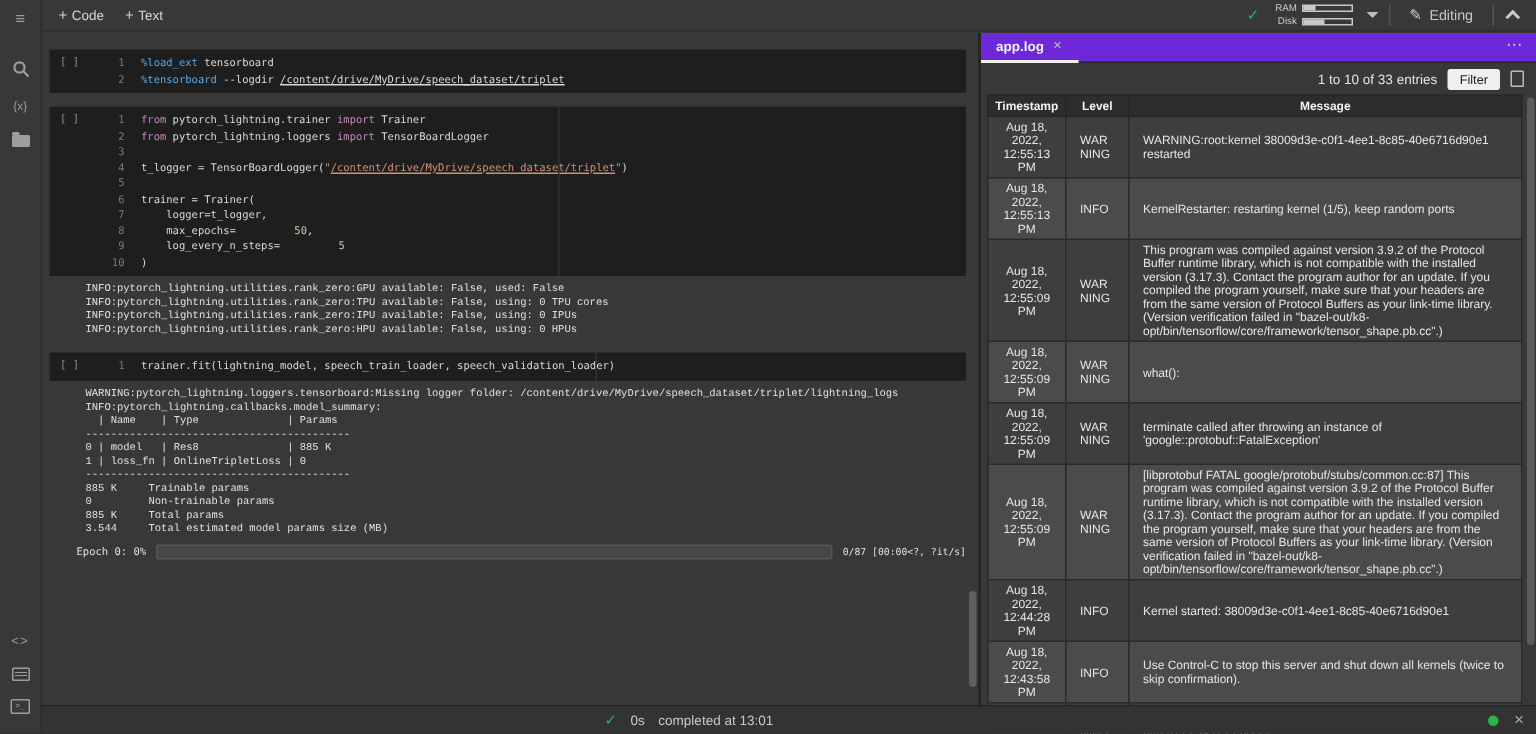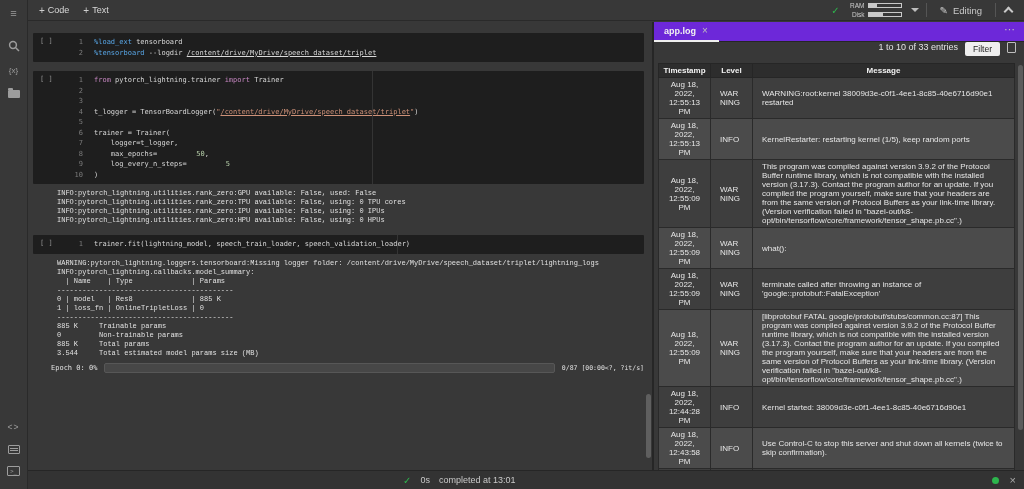--- a/index.html
+++ b/index.html
@@ -73,21 +73,21 @@
   .progress-fill { height:100%; background:#6fa8dc; }
   .progress-right { font-family:"DejaVu Sans Mono", monospace; font-size:6.5px; color:#e0e0e0; flex:none; }
   .vscroll-left { position:absolute; right:1px; top:372px; width:5px; height:64px; background:#5f5f5f; border-radius:3px; cursor:pointer;}
   
   .right-panel { position:absolute; left:652px; right:0; top:22px; bottom:19px; background:#383838; border-left:2px solid #262626; }
   .tabbar { height:20px; display:flex; align-items:center; border-bottom:1px solid #262626; position:relative; background:#6d28d9;}
   .tab { display:inline-flex; align-items:center; gap:6px; height:20px; padding:0 11px 0 10px; border-bottom:2px solid #f0f0f0; cursor:pointer;}
   .tab-label { font-size:9px; font-weight:bold; color:#f0f0f0; }
   .tab-close { color:#bdbdbd; font-size:10px; line-height:10px; cursor:pointer; }
   .tab-overflow { position:absolute; right:8px; top:1px; color:#bdbdbd; font-size:11px; letter-spacing:1px; cursor:pointer;}
-  .log-toolbar { height:21px; display:flex; align-items:flex-start; justify-content:flex-end; gap:7px; padding-right:8px; }
+  .log-toolbar { height:21px; display:flex; align-items:center; justify-content:flex-end; gap:7px; padding-right:8px; }
   .entries-summary { font-size:9px; color:#e3e3e3; }
   .filter-btn { background:#efefef; color:#222; font-size:8.5px; font-weight:normal; border:none; border-radius:2px; padding:2px 8px; font-family:inherit; cursor:pointer;}
   .copy-icon { width:9px; height:11px; border:1px solid #bdbdbd; border-radius:1px; position:relative; background:#383838; cursor:pointer;}
   .copy-icon::before { content:""; position:absolute; left:2px; top:-3px; width:9px; height:11px; border:1px solid #bdbdbd; border-radius:1px; z-index:-1;}
   .log-table { border-collapse:collapse; margin:0 0 0 4px; width:357px; table-layout:fixed; }
   .log-table th { background:#2d2d2d; color:#f2f2f2; font-size:8px; font-weight:bold; padding:2px; border:1px solid #262626;margin-top:32px; }
   .log-table td { border:1px solid #2a2a2a; padding:2px 9px; font-size:8px; line-height:9px; color:#e6e6e6; vertical-align:middle; word-wrap:break-word; }
   .log-table col.c-ts { width:52px; } .log-table col.c-lv { width:42px; }
   td.ts { text-align:center; }
   tr.odd  { background:#3e3e3e; }
@@ -188,20 +188,21 @@
     <div class="cell">
       <div class="cell-exec">[ ]</div>
       <div class="cell-lines">
         <i class="ruler" style="left:315px"></i>
       <div class="code-line">
             <span class="lnum">1</span>
             <span class="ltext"><span class="tok-kw">from</span><span class="tok-pl"> pytorch_lightning.trainer </span><span class="tok-kw">import</span><span class="tok-pl"> Trainer</span></span>
           </div>
           <div class="code-line">
             <span class="lnum">2</span>
+            <span class="ltext"><span class="tok-kw">from</span><span class="tok-pl"> pytorch_lightning.loggers </span><span class="tok-kw">import</span><span class="tok-pl"> TensorBoardLogger</span></span>
           </div>
           <div class="code-line">
             <span class="lnum">3</span>
             <span class="ltext"> </span>
           </div>
           <div class="code-line">
             <span class="lnum">4</span>
             <span class="ltext"><span class="tok-pl">t_logger = TensorBoardLogger(</span><span class="tok-st">"</span><span class="tok-sl">/content/drive/MyDrive/speech_dataset/triplet</span><span class="tok-st">"</span><span class="tok-pl">)</span></span>
           </div>
           <div class="code-line">

